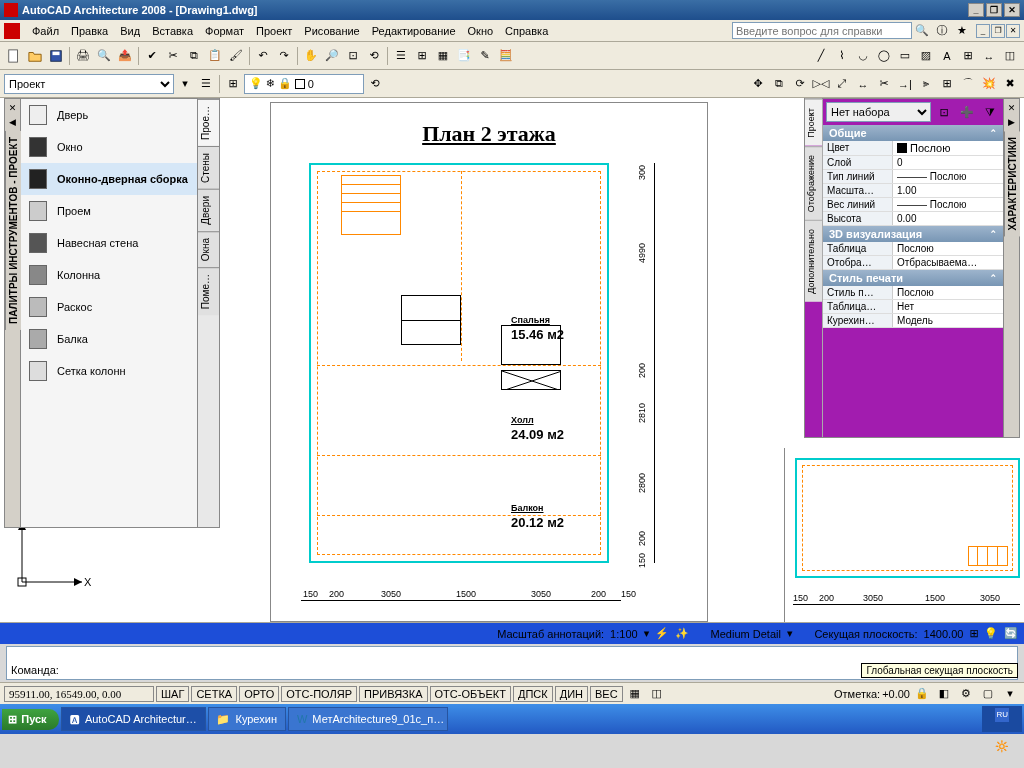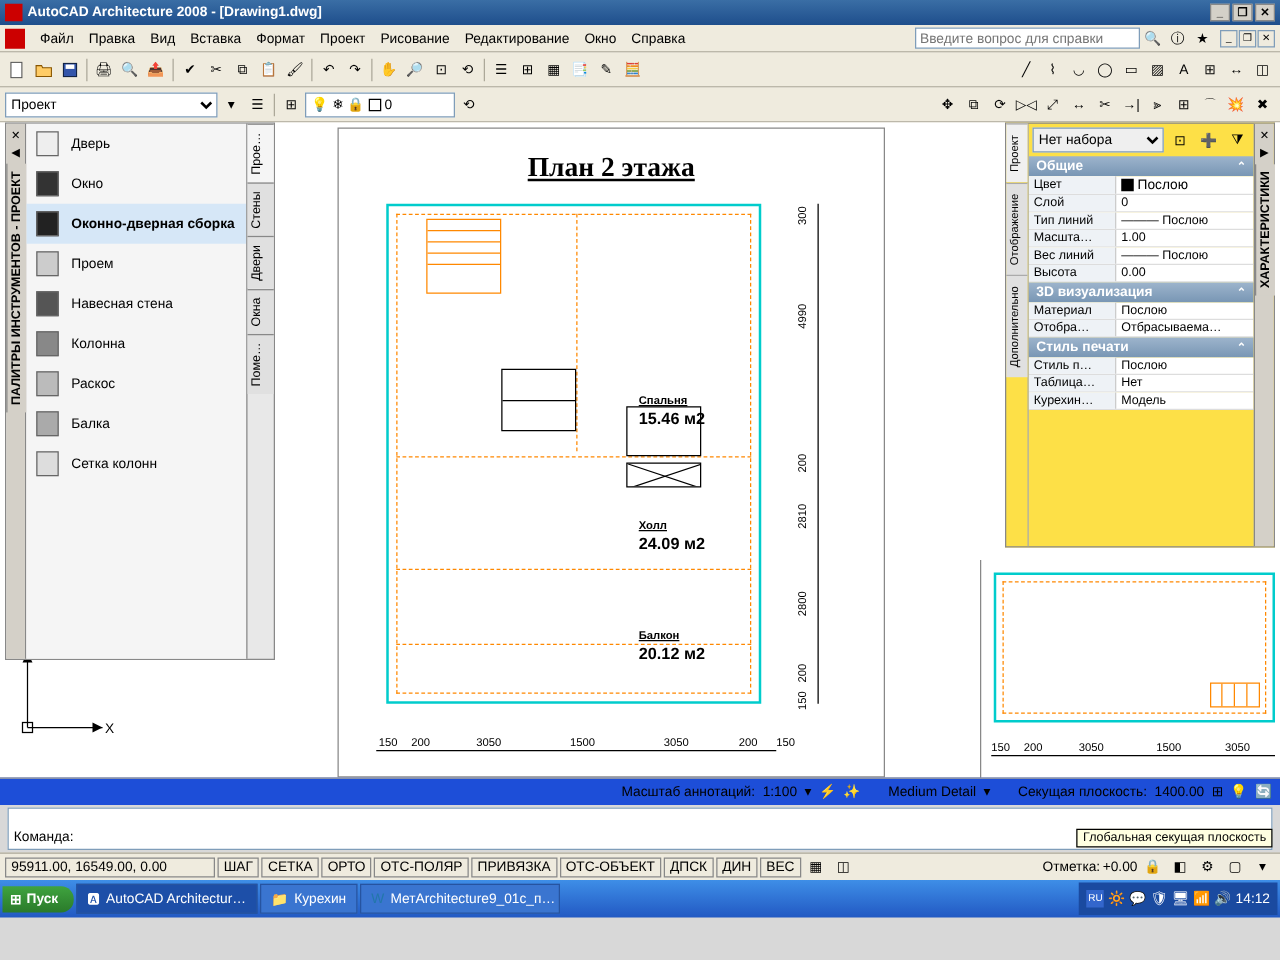--- a/index.html
+++ b/index.html
@@ -34,47 +34,47 @@
 .sheet{position:absolute;left:270px;top:4px;width:438px;height:520px;border:1px solid #888;background:#fff;}
 .sheet-title{position:absolute;left:0;right:0;top:18px;text-align:center;font-family:Times,serif;font-size:22px;font-weight:bold;text-decoration:underline;}
 .plan{position:absolute;left:38px;top:60px;width:300px;height:400px;border:2px solid #0cc;}
 .plan-inner{position:absolute;inset:6px;border:1px dashed #f80;}
 .room-lbl{position:absolute;font-size:9px;font-weight:bold;text-decoration:underline;}
 .room-area{position:absolute;font-size:13px;font-weight:bold;}
 .dim{position:absolute;font-size:9px;}
 .dim.v{writing-mode:vertical-rl;transform:rotate(180deg);}
 .ucs{position:absolute;left:12px;bottom:30px;}
 .mini-sheet{position:absolute;right:0;top:350px;width:240px;height:175px;border-left:1px solid #888;background:#fff;overflow:hidden;}
-.prop-panel{position:absolute;right:4px;top:0;width:216px;height:340px;background:#fde047;border:1px solid #888;display:flex;}
+.prop-panel{position:absolute;right:4px;top:0;width:216px;height:340px;background:#a21caf;border:1px solid #888;display:flex;}
 .prop-title{writing-mode:vertical-rl;transform:rotate(180deg);background:#d4d0c8;font-weight:bold;font-size:10px;padding:6px 2px;border-right:1px solid #888;}
 .prop-body{flex:1;display:flex;}
 .prop-vtabs{width:18px;display:flex;flex-direction:column;border-right:1px solid #aaa;}
 .pvtab{writing-mode:vertical-rl;transform:rotate(180deg);font-size:9px;padding:8px 1px;border-bottom:1px solid #aaa;background:#e0e0e0;cursor:pointer;}
 .pvtab.active{background:#f0f0f0;}
 .prop-content{flex:1;overflow:hidden;}
 .prop-sel{display:flex;padding:3px;gap:3px;align-items:center;}
 .prop-sel select{flex:1;height:20px;border:1px solid #7f9db9;font-size:11px;}
 .prop-group{background:linear-gradient(#9db4cc,#7896b4);color:#fff;font-weight:bold;padding:2px 6px;font-size:11px;display:flex;align-items:center;}
 .prop-group .chev{margin-left:auto;font-size:9px;}
 .prop-row{display:flex;border-bottom:1px solid #ddd;background:#fff;}
 .prop-row .k{width:70px;padding:1px 4px;background:#eef2f6;border-right:1px solid #ccc;font-size:10px;}
 .prop-row .v{flex:1;padding:1px 4px;font-size:10px;display:flex;align-items:center;gap:3px;}
 .blk{width:10px;height:10px;background:#000;display:inline-block;}
 .statusbar1{height:22px;background:#1d4ed8;border-top:1px solid #aca899;display:flex;align-items:center;padding:0 6px;gap:8px;font-size:10px;}
 .statusbar1 .r{margin-left:auto;display:flex;gap:6px;align-items:center;}
 .tooltip{position:absolute;right:6px;bottom:90px;background:#ffffe1;border:1px solid #000;padding:1px 4px;font-size:10px;}
 .cmdline{height:34px;background:#fff;border:1px solid #7f9db9;margin:2px 6px;padding:3px 4px;font-family:monospace;font-size:11px;display:flex;align-items:flex-end;}
 .statusbar2{height:22px;background:#efebde;border-top:1px solid #aca899;display:flex;align-items:center;padding:0 4px;gap:2px;font-size:10px;}
 .sseg{border:1px solid #888;padding:1px 4px;background:#efebde;cursor:pointer;}
-.sseg.coords{width:168px;}
+.sseg.coords{width:150px;font-family:Liberation Serif, serif;}
 .taskbar{height:30px;background:linear-gradient(#3e8ee7,#2259c3);display:flex;align-items:center;padding:0 2px;gap:2px;color:#fff;}
 .startbtn{background:linear-gradient(#3fa33f,#2a7a2a);color:#fff;font-weight:bold;padding:4px 12px 4px 6px;border-radius:0 10px 10px 0;display:flex;align-items:center;gap:4px;cursor:pointer;}
 .taskitem{background:#3a75d0;border:1px solid #2654a0;padding:3px 8px;display:flex;align-items:center;gap:5px;height:24px;font-size:11px;cursor:pointer;max-width:160px;overflow:hidden;white-space:nowrap;}
 .taskitem.active{background:#1d4fa8;}
-.tray{margin-left:auto;display:flex;align-items:center;gap:3px;background:#1a4aa0;padding:2px 6px;height:26px;}
+.tray{margin-left:auto;display:flex;align-items:center;gap:18px;background:#1a4aa0;padding:2px 6px;height:26px;flex-direction:column;}
 .trayico{width:14px;height:14px;}
 </style>
 </head>
 <body>
 
 <div class="titlebar">
   <div class="titlebar-icon"></div>
   <span>AutoCAD Architecture 2008 - [Drawing1.dwg]</span>
   <div class="winbtns">
     <div class="winbtn">_</div>
@@ -378,21 +378,21 @@
           </div>
         <div class="prop-row">
             <div class="k">Высота</div>
             <div class="v">0.00</div>
           </div>
         <div class="prop-group">
             <span>3D визуализация</span>
             <span class="chev">⌃</span>
           </div>
         <div class="prop-row">
-            <div class="k">Материал</div>
+            <div class="k">Таблица</div>
             <div class="v">Послою</div>
           </div>
         <div class="prop-row">
             <div class="k">Отобра…</div>
             <div class="v">Отбрасываема…</div>
           </div>
         <div class="prop-group">
             <span>Стиль печати</span>
             <span class="chev">⌃</span>
           </div>

